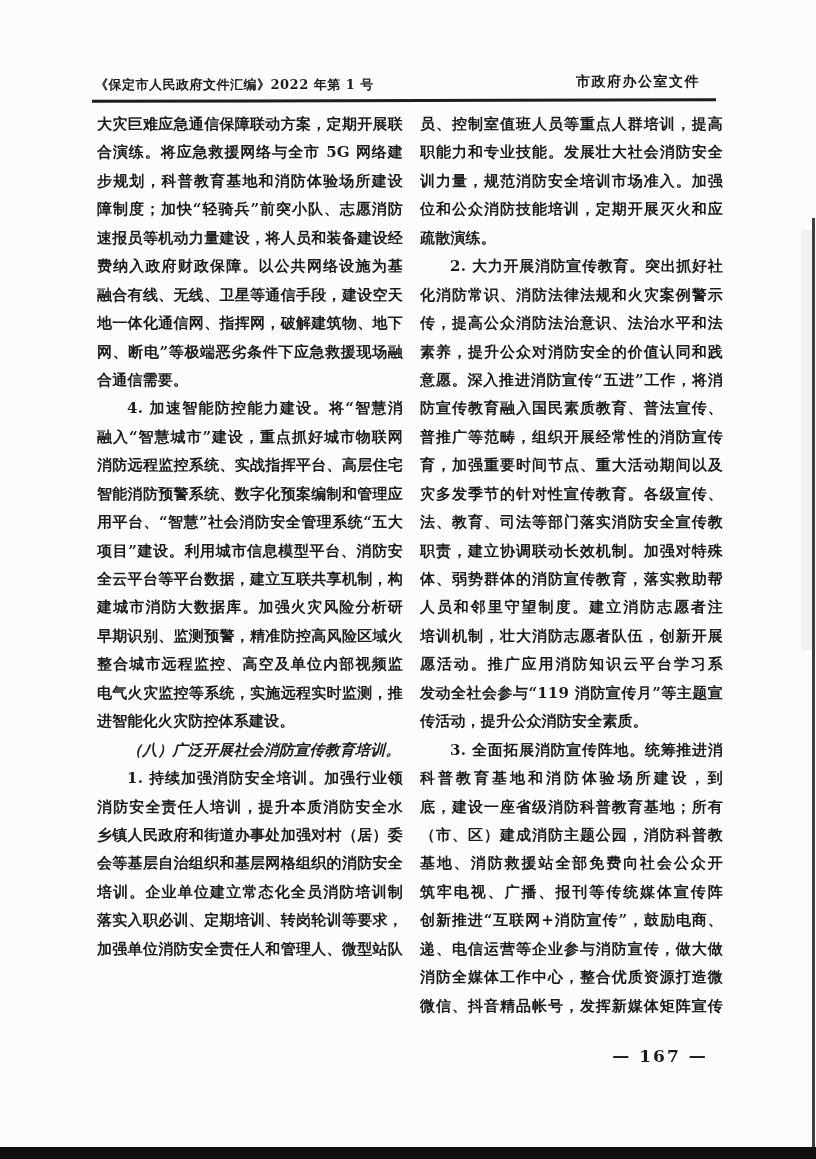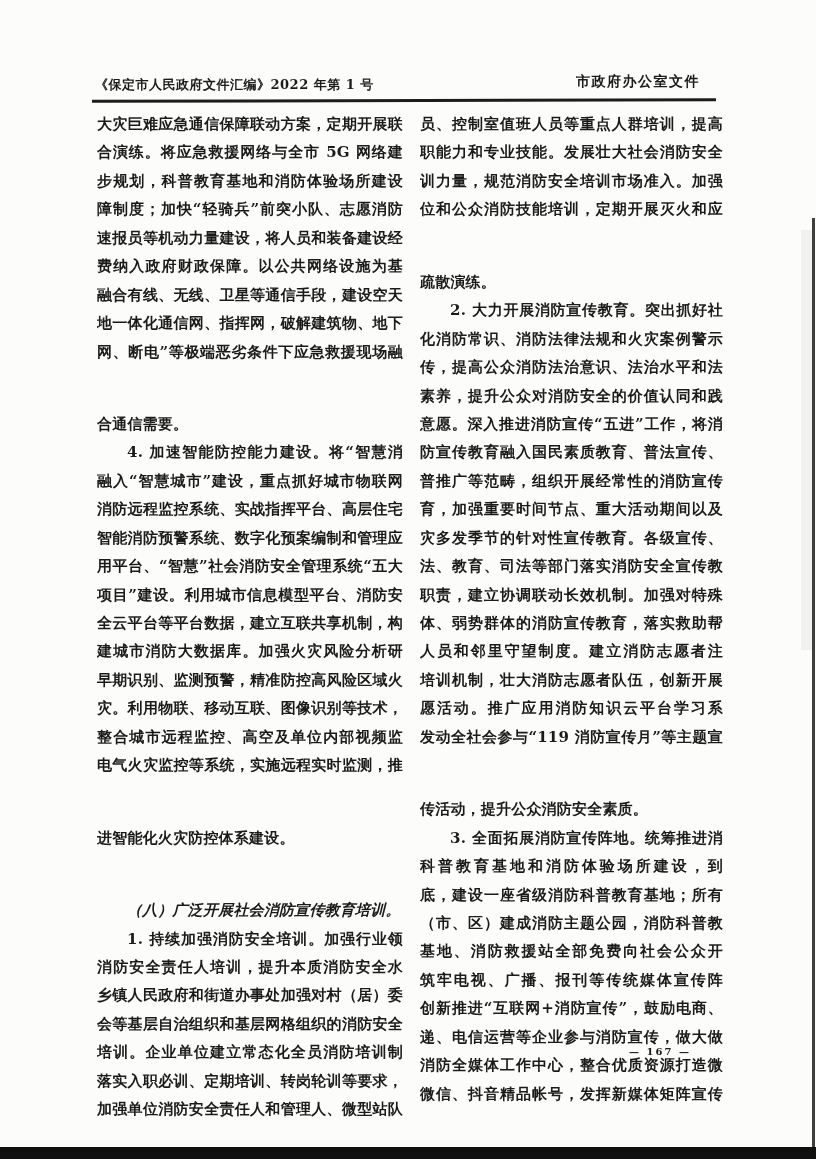--- a/index.html
+++ b/index.html
@@ -44,27 +44,27 @@
     font-size:15px;
     font-weight:bold;
     line-height:28.45px;
     height:28.45px;
     overflow:hidden;
     text-align:justify;
     text-align-last:justify;
     letter-spacing:0.2px;
     color:var(--ink);
   }
-  .line.end{text-align-last:left;margin-top:44px;}
+  .line.end{text-align-last:left;}
   .line.indent{padding-left:30px;}
   .line.kai{font-style:italic;font-weight:600;}
   .page-number{
     position:absolute;left:608px;top:1046px;width:104px;
     text-align:center;
-    font-size:10px;font-weight:600;letter-spacing:2px;
+    font-size:17px;font-weight:600;letter-spacing:2px;
     white-space:nowrap;
   }
   .scan-bar-bottom{
     position:absolute;left:0;top:1147px;width:816px;height:12px;
     background:var(--bar);
   }
   .scan-line-right{
     position:absolute;left:812px;top:218px;width:3px;height:941px;
     background:#3f3f3f;
   }
@@ -97,21 +97,20 @@
       <div class="line end">合通信需要。</div>
       <div class="line indent">4. 加速智能防控能力建设。将“智慧消防”</div>
       <div class="line">融入“智慧城市”建设，重点抓好城市物联网</div>
       <div class="line">消防远程监控系统、实战指挥平台、高层住宅</div>
       <div class="line">智能消防预警系统、数字化预案编制和管理应</div>
       <div class="line">用平台、“智慧”社会消防安全管理系统“五大</div>
       <div class="line">项目”建设。利用城市信息模型平台、消防安</div>
       <div class="line">全云平台等平台数据，建立互联共享机制，构</div>
       <div class="line">建城市消防大数据库。加强火灾风险分析研判、</div>
       <div class="line">早期识别、监测预警，精准防控高风险区域火</div>
-      <div class="line">灾。利用物联、移动互联、图像识别等技术，</div>
       <div class="line">整合城市远程监控、高空及单位内部视频监控、</div>
       <div class="line">电气火灾监控等系统，实施远程实时监测，推</div>
       <div class="line end">进智能化火灾防控体系建设。</div>
       <div class="line indent end kai">（八）广泛开展社会消防宣传教育培训。</div>
       <div class="line indent">1. 持续加强消防安全培训。加强行业领域</div>
       <div class="line">消防安全责任人培训，提升本质消防安全水平。</div>
       <div class="line">乡镇人民政府和街道办事处加强对村（居）委</div>
       <div class="line">会等基层自治组织和基层网格组织的消防安全</div>
       <div class="line">培训。企业单位建立常态化全员消防培训制度，</div>
       <div class="line">落实入职必训、定期培训、转岗轮训等要求，</div>

